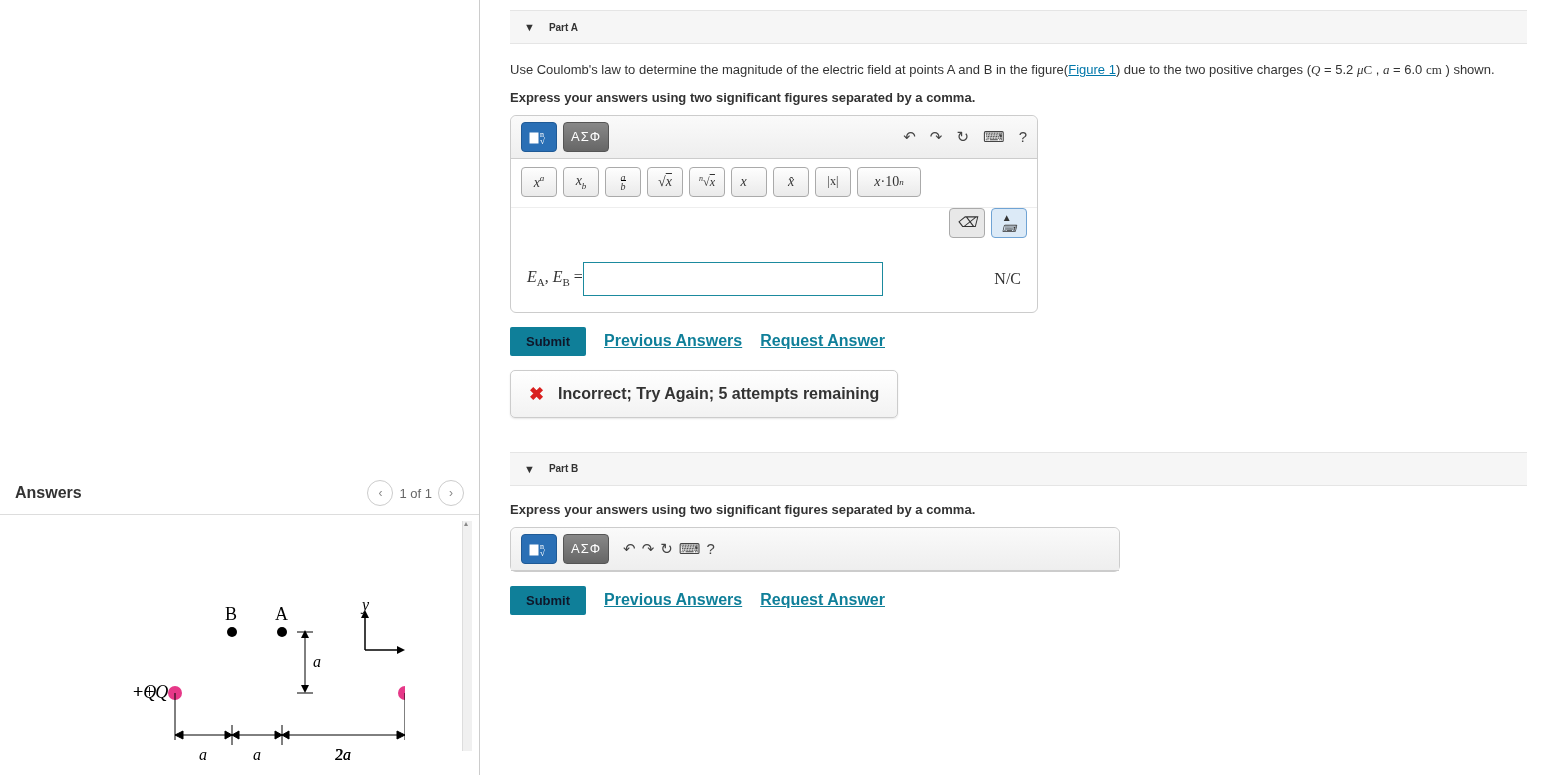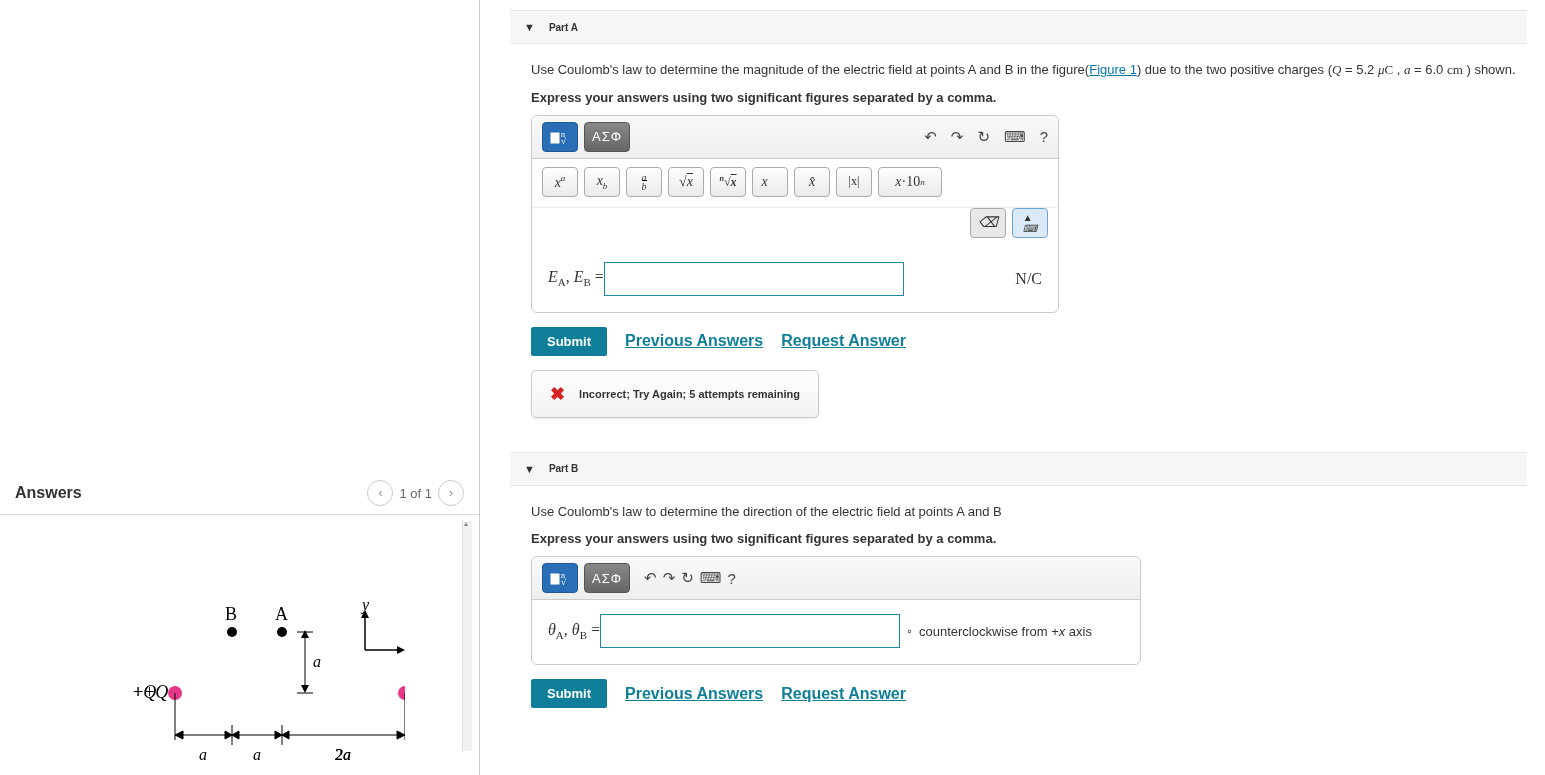--- a/index.html
+++ b/index.html
@@ -12,21 +12,21 @@
   .figure-nav { display: flex; align-items: center; gap: 6px; color: #666; font-size: 13px; }
   .nav-btn { width: 26px; height: 26px; border-radius: 50%; border: 1px solid #ccc; background: #fff; display: flex; align-items: center; justify-content: center; cursor: pointer; color: #888; font-size: 12px; }
   .figure-body { position: relative; padding: 30px 0 0 0; height: 260px; }
   .figure-scroll { position: absolute; right: -8px; top: 6px; width: 10px; height: 230px; background: #f0f0f0; border-left:1px solid #ddd; }
   .figure-scroll::before { content:'▴'; position:absolute; top:-2px; left:1px; font-size:8px; color:#888;}
   .fig-svg { display:block; margin: 40px auto 0 auto; }
   .right-panel { flex: 1; padding: 0 18px 0 30px; overflow: hidden; }
   .part-header { background: #f6f6f6; border: 1px solid #e5e5e5; border-left:none; border-right:none; padding: 10px 14px; margin: 10px 0 16px 0; display: flex; align-items: center; gap: 14px; }
   .part-header .tri { font-size: 11px; color: #333; }
   .part-title { font-weight: bold; font-size: 10px; }
-  .part-body { padding: 0 0 8px 0; margin-left: 21px; }
+  .part-body { padding: 0 0 8px 0; }
   .instr { font-size: 13px; line-height: 1.5; margin-bottom: 10px; }
   .instr a { color: #0077aa; text-decoration: underline; }
   .phys { font-family: 'Times New Roman', serif; font-style: italic; }
   .instr-bold { font-weight: bold; font-size: 13px; margin-bottom: 10px; }
   .answer-box { border: 1px solid #ccc; border-radius: 6px; background: #fff; margin-bottom: 14px; }
   .answer-box.big { width: 528px; }
   .toolbar { background: linear-gradient(#fafafa,#eee); border-bottom: 1px solid #ccc; padding: 6px 10px; display: flex; align-items: center; gap: 6px; border-radius: 6px 6px 0 0; }
   .toolbar-right { margin-left: auto; display: flex; gap: 14px; align-items: center; color: #444; }
   .tb-btn { border: 1px solid #999; border-radius: 4px; padding: 4px 7px; background: linear-gradient(#fefefe,#e8e8e8); font-family: 'Times New Roman', serif; font-size: 14px; cursor: pointer; min-width: 30px; text-align:center; height:30px; display:inline-flex; align-items:center; justify-content:center; }
   .tb-btn.active { background: #2a6fb5; color: #fff; border-color: #1f5a96; }
@@ -41,25 +41,25 @@
   .answer-row { display:flex; align-items:center; padding: 14px 16px 16px 16px; }
   .answer-label { font-family:'Times New Roman',serif; font-size:16px; white-space:nowrap;}
   .answer-label sub { font-size:11px; }
   .answer-input { border:1px solid #1b8a9e; height:34px; padding:4px 8px; font-size:14px; background:#fff; flex:0 0 auto;}
   .answer-input.w1 { width: 300px; }
   .answer-input.w2 { width: 300px; }
   .answer-unit { font-family:'Times New Roman',serif; font-size:16px; margin-left:auto;}
   .unit-after { font-size:13px; color:#333; margin-left:6px; display:flex; align-items:center; gap:6px;}
   .deg { font-size:11px; vertical-align:super;}
   .btn-row { display:flex; align-items:center; gap:18px; margin-bottom:14px;}
-  .submit-btn { background:#0f7f99; color:#ffffff; border:none; padding:7px 16px; font-size:13px; font-weight:bold; cursor:pointer; border-radius:2px;}
+  .submit-btn { background:#0f7f99; color:#0f172a; border:none; padding:7px 16px; font-size:13px; font-weight:bold; cursor:pointer; border-radius:2px;}
   .link { color:#0f7f99; text-decoration:underline; font-weight:bold; font-size:16px; cursor:pointer;}
   .feedback { border:1px solid #ccc; border-radius:5px; background:linear-gradient(#fff,#f2f2f2); padding:12px 18px; display:flex; align-items:center; gap:14px; width:fit-content; box-shadow:0 1px 2px rgba(0,0,0,.1);}
   .feedback .x { color:#d9201f; font-weight:bold; font-size:18px;}
-  .feedback-text { font-weight:bold; font-size:11px;}
+  .feedback-text { font-weight:bold; font-size:16px;}
   .partB .answer-box { width: 610px;}
   .ital { font-style: italic; }
 </style>
 </head>
 <body>
 
 <div class="container">
 
   <div class="left-panel">
     <div class="figure-spacer"></div>
@@ -168,21 +168,21 @@
           <div class="sq-btn">
               <span>x<sub style="font-size:9px;">b</sub></span>
             </div>
           <div class="sq-btn">
               <span style="font-size:10px; line-height:9px; text-align:center;">a<br><span style="border-top:1px solid #000;">b</span></span>
             </div>
           <div class="sq-btn">
               <span>√<span style="text-decoration:overline;">x</span></span>
             </div>
           <div class="sq-btn">
-              <span style="font-size:12px;font-weight:bold;"><sup style="font-size:8px;">n</sup>√<span style="text-decoration:overline;">x</span></span>
+              <span style="font-size:12px;"><sup style="font-size:8px;">n</sup>√<span style="text-decoration:overline;">x</span></span>
             </div>
           <div class="sq-btn">
               <span>x⃗</span>
             </div>
           <div class="sq-btn">
               <span>x̂</span>
             </div>
           <div class="sq-btn">
               <span style="font-style:normal; font-size:12px;">|x|</span>
             </div>
@@ -211,47 +211,38 @@
         <span class="x">✖</span>
         <span class="feedback-text">Incorrect; Try Again; 5 attempts remaining</span>
       </div>
     </div>
 
     <div class="part-header" style="margin-top:26px;">
       <span class="tri">▼</span>
       <span class="part-title">Part B</span>
     </div>
     <div class="part-body partB">
-      <div class="instr">Use Coulomb's law to determine the direction of the electric field at points A and B</div>
       <div class="instr-bold">Express your answers using two significant figures separated by a comma.</div>
 
       <div class="answer-box">
         <div class="toolbar">
           <div class="tb-btn active">
             <svg width="20" height="16">
                 <rect x="1" y="4" width="8" height="10" fill="#fff" stroke="#fff"></rect>
                 <text x="11" y="8" fill="#fff" font-size="8" font-family="serif">n</text>
                 <text x="11" y="15" fill="#fff" font-size="9" font-family="serif">√</text>
               </svg>
           </div>
           <div class="tb-btn greek">ΑΣΦ</div>
           <span class="tb-icon" style="margin-left:8px">↶</span>
           <span class="tb-icon">↷</span>
           <span class="tb-icon">↻</span>
           <span class="tb-icon">⌨</span>
           <span class="tb-icon">?</span>
         </div>
-        <div class="answer-row">
-          <span class="answer-label"><span class="ital">θ</span><sub>A</sub>, <span class="ital">θ</span><sub>B</sub> =</span>
-          <input class="answer-input w2" value="" style="">
-          <span class="unit-after">
-            <span class="deg">∘</span>
-            <span>counterclockwise from +<span class="ital">x</span> axis</span>
-          </span>
-        </div>
       </div>
 
       <div class="btn-row">
         <button class="submit-btn">Submit</button>
         <span class="link">Previous Answers</span>
         <span class="link">Request Answer</span>
       </div>
     </div>
 
   </div>

